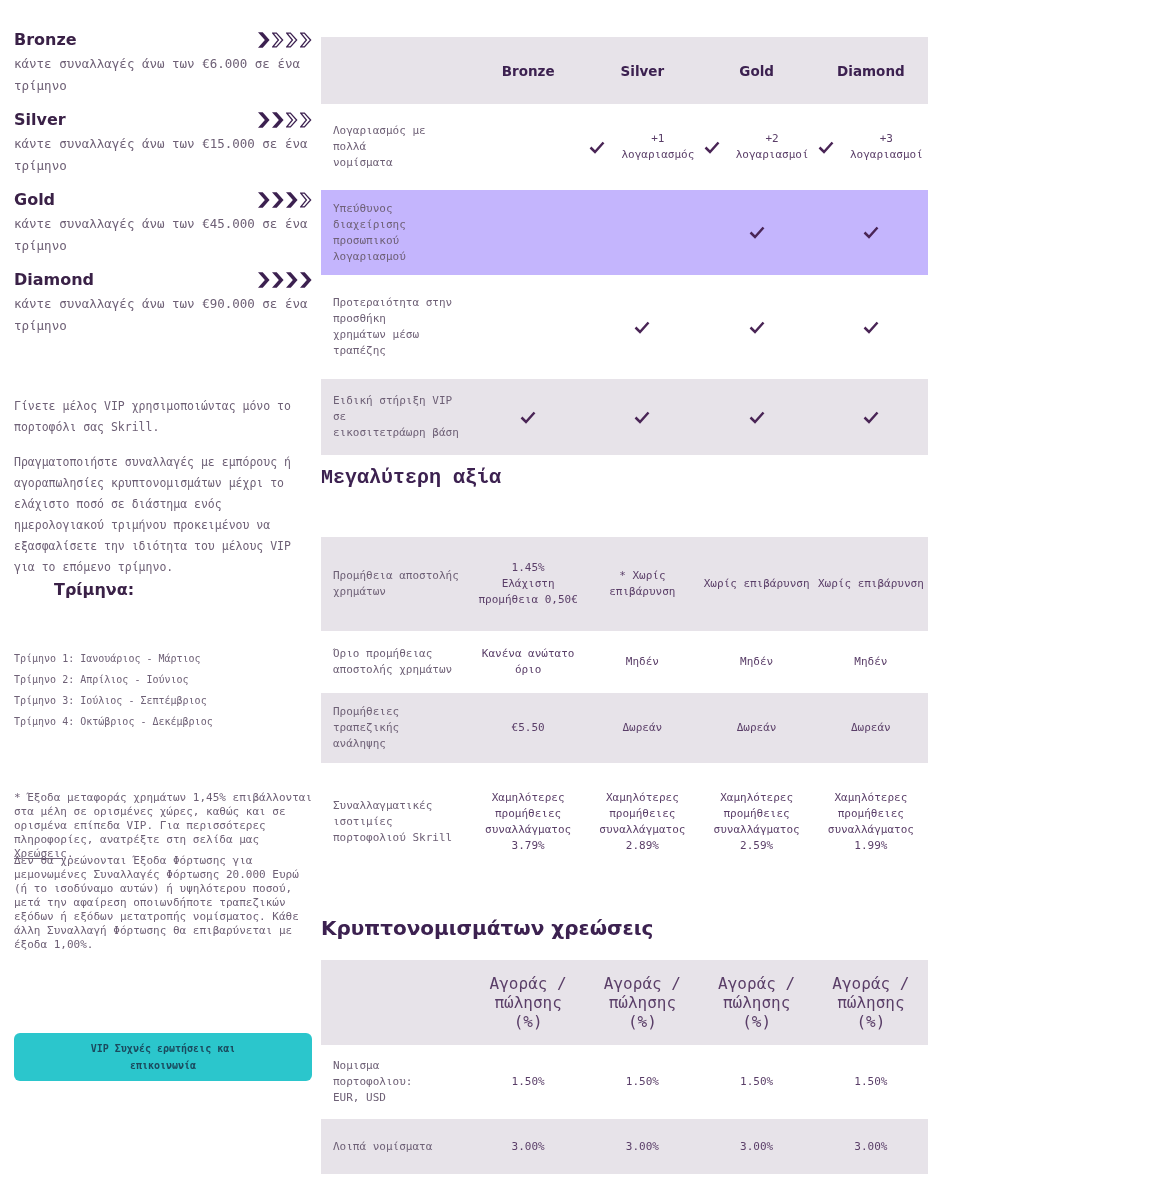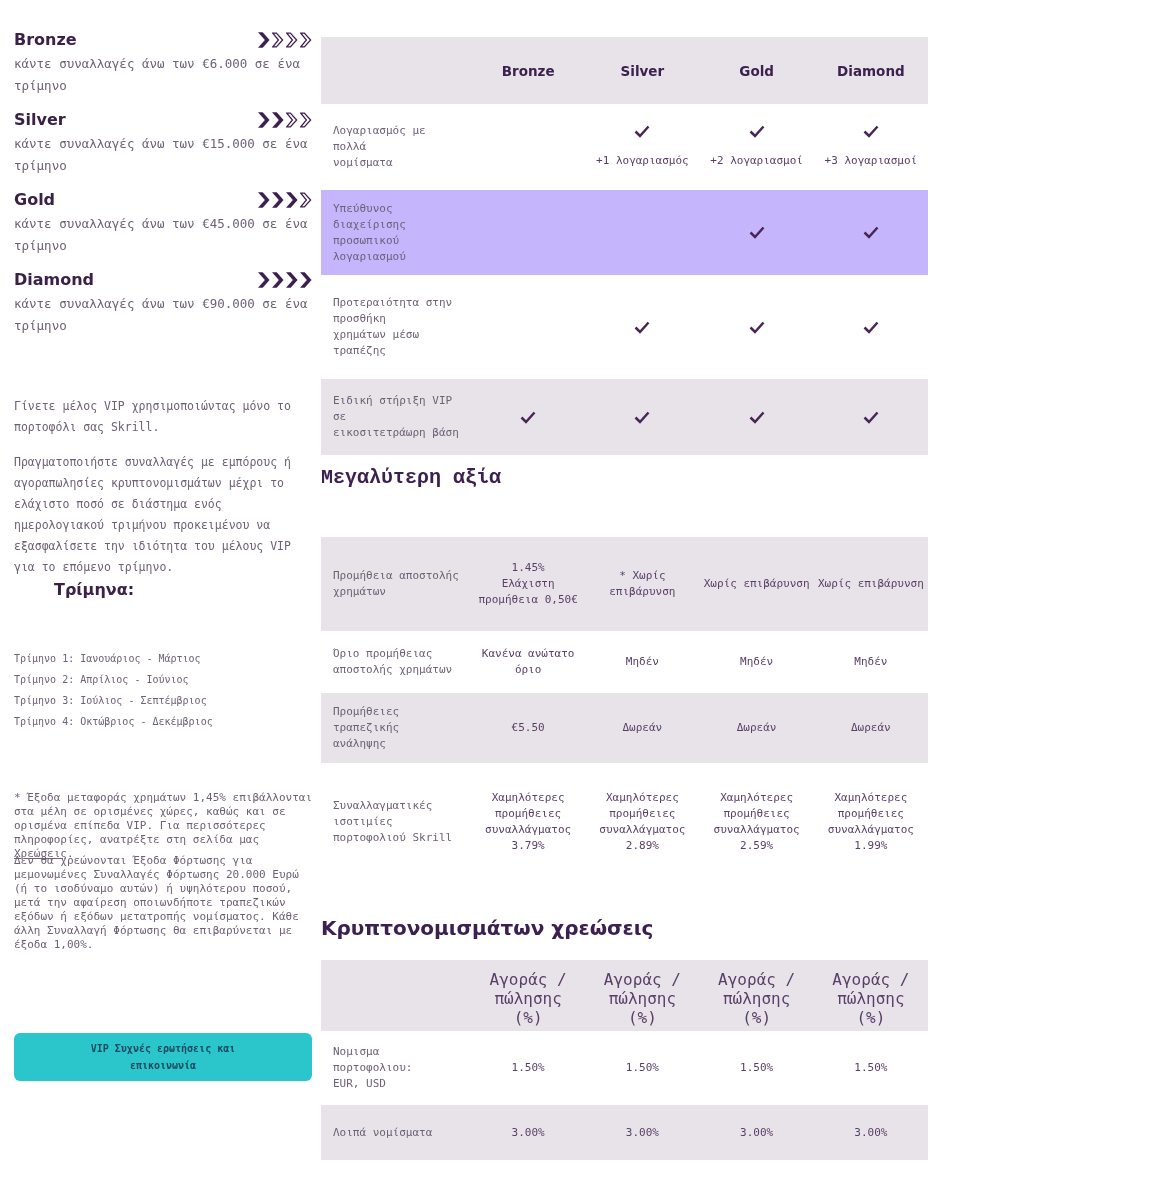--- a/index.html
+++ b/index.html
@@ -42,25 +42,25 @@
 
   
   .main{position:absolute;left:321px;top:0;width:607px;}
   .mblock{position:absolute;left:0;width:607px;}
 
   .section-title{font-family:"DejaVu Sans","Liberation Sans",sans-serif;font-weight:bold;font-size:20px;color:#3c2150;margin:0;}
   .t1{top:37px;} .h2{top:466px;font-family:Liberation Mono, monospace;} .t2{top:537px;} .h3{top:916px;} .t3{top:960px;}
 
   .grid{display:grid;grid-template-columns:150px 1fr 1fr 1fr 1fr;align-items:center;}
   .thead{height:67px;background:#e7e3e9;}
-  .thead3{height:71px;background:#e7e3e9;}
+  .thead3{height:85px;background:#e7e3e9;}
   .col-h{text-align:center;font-family:"DejaVu Sans","Liberation Sans",sans-serif;font-weight:bold;font-size:13.5px;color:#3c2150;}
   .row{font-size:11px;line-height:16px;}
   .tlabel{padding:10px 6px 10px 12px;color:#6e6076;}
-  .tcell{display:flex;flex-direction:column;align-items:center;justify-content:center;gap:15px;text-align:center;color:#5a3e68;padding:10px 4px;}
+  .tcell{display:flex;align-items:center;justify-content:center;gap:15px;text-align:center;color:#5a3e68;padding:10px 4px;}
   .cell-note:empty{display:none;}
   .check svg{display:block;}
 
   .t1 .row:nth-child(1){min-height:86px;}
   .t1 .row:nth-child(2){min-height:85px;background:#c4b5fd;}
   .t1 .row:nth-child(3){min-height:104px;}
   .t1 .row:nth-child(4){min-height:76px;background:#e7e3e9;}
 
   .t2 .row:nth-child(1){min-height:94px;background:#e7e3e9;}
   .t2 .row:nth-child(2){min-height:62px;}

